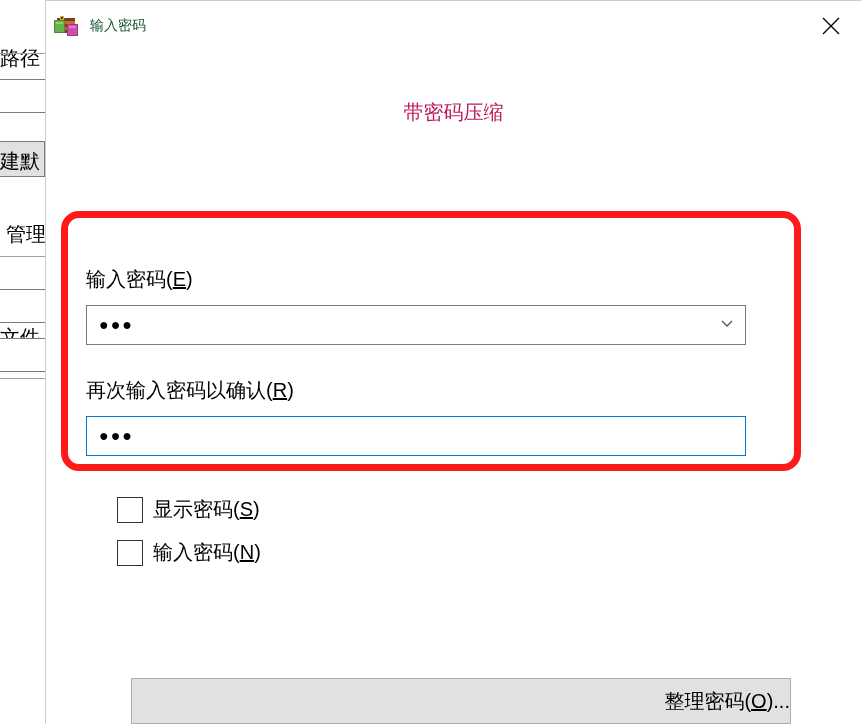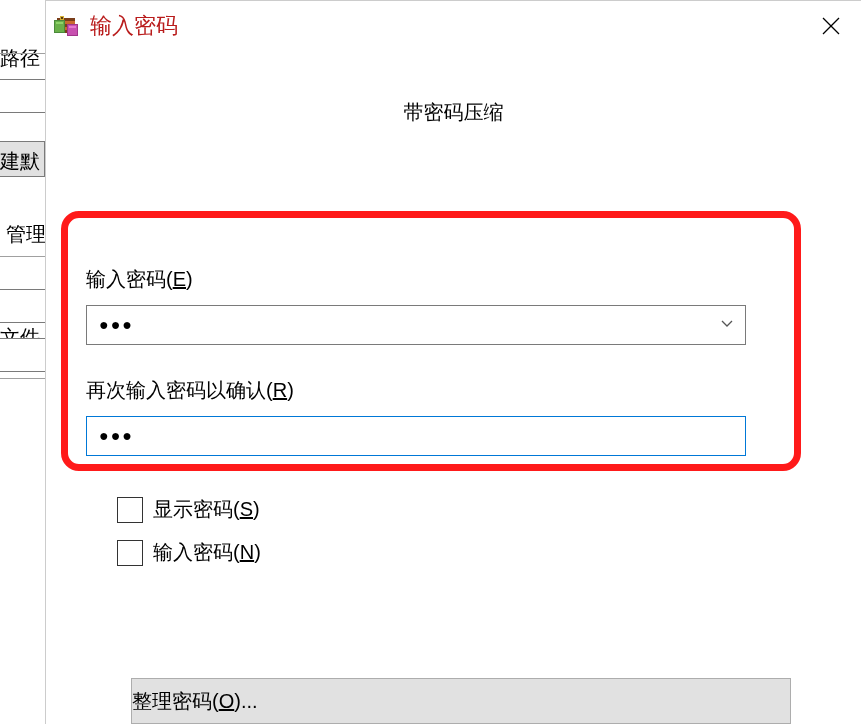--- a/index.html
+++ b/index.html
@@ -80,42 +80,42 @@
       background: #ffffff;
     }
     .app-icon {
       width: 24px;
       height: 24px;
       margin-right: 12px;
       position: relative;
     }
     .app-icon svg { display: block; }
     .title-text {
-      font-size: 22px;
-      color: #b91c1c;
+      font-size: 14px;
+      color: #14532d;
       flex: 1;
     }
     .close-btn {
       width: 60px;
       height: 50px;
       display: flex;
       align-items: center;
       justify-content: center;
       cursor: pointer;
     }
     .close-btn svg { display: block; }
 
     .dialog-body {
       padding: 0 24px;
     }
     .header-text {
       text-align: center;
       margin-top: 48px;
       font-size: 20px;
-      color: #000000;
+      color: #be185d;
     }
     .red-box {
       position: absolute;
       left: 15px;
       top: 210px;
       width: 740px;
       height: 260px;
       border: 7px solid #ff1a1a;
       border-radius: 18px;
       pointer-events: none;
@@ -189,21 +189,21 @@
     .manage-btn {
       position: absolute;
       left: 85px;
       bottom: 0;
       width: 660px;
       height: 46px;
       border: 1px solid #adadad;
       background: #e1e1e1;
       display: flex;
       align-items: center;
-      justify-content: flex-start;
+      justify-content: flex-end;
       font-size: 20px;
       cursor: pointer;
     }
   </style>
 </head>
 <body>
 
 <div class="background-window">
   <div class="bg-label bg-label-1">路径</div>
   <div class="bg-divider bg-divider-1"></div>

